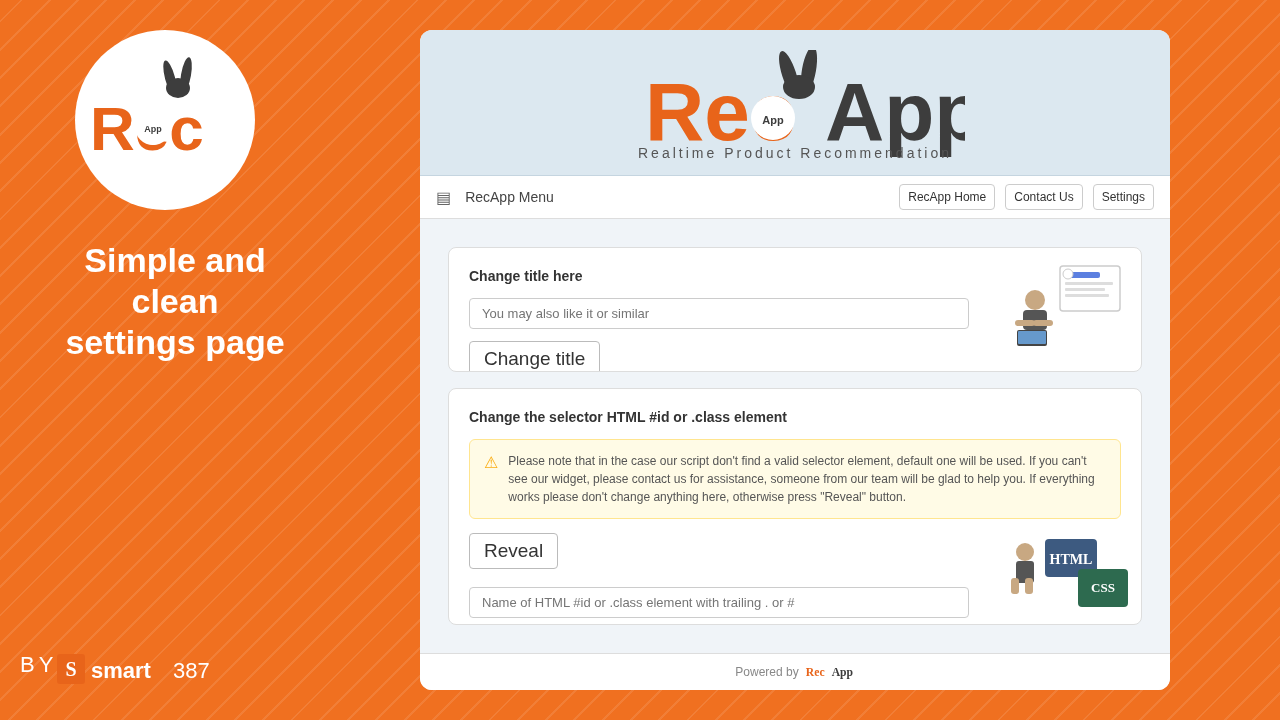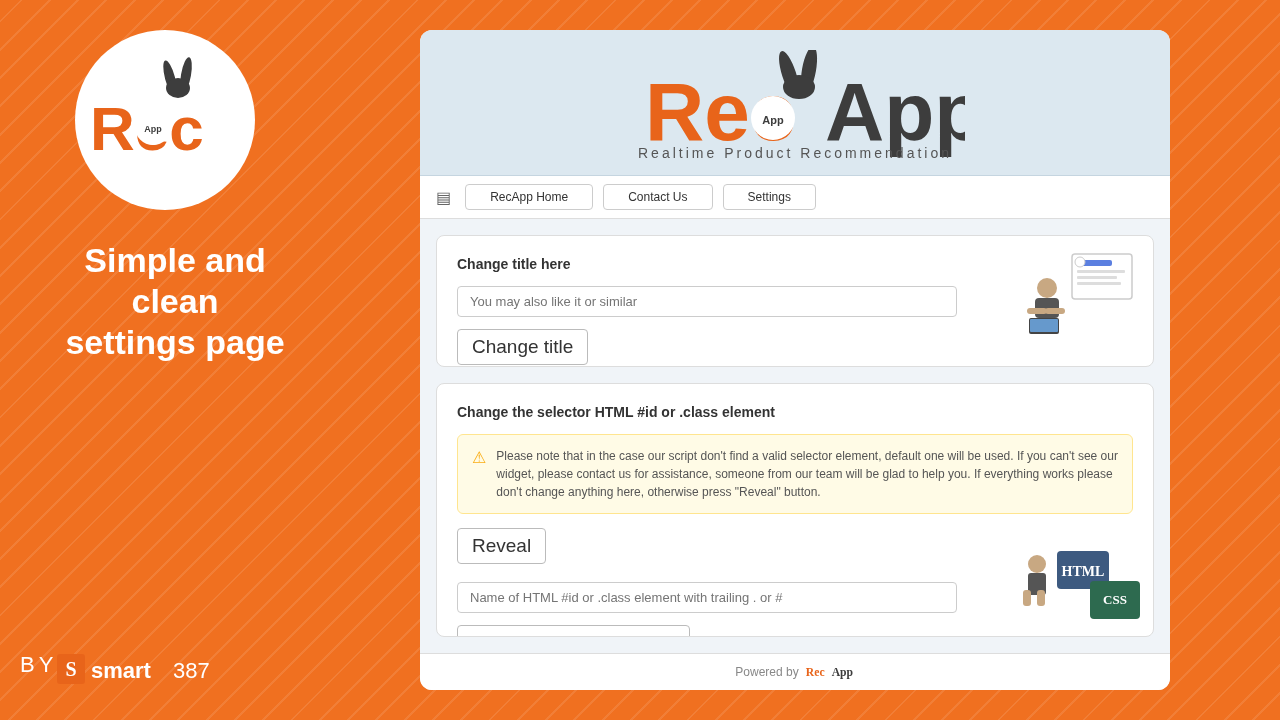--- a/index.html
+++ b/index.html
@@ -140,31 +140,31 @@
       font-size: 14px;
       color: #444;
       font-weight: 500;
       flex: 1;
     }
 
     .nav-btn {
       background: white;
       border: 1px solid #ccc;
       border-radius: 4px;
-      padding: 5px 24px;
+      padding: 5px 8px;
       font-size: 12px;
       color: #333;
       cursor: pointer;
     }
 
     
     .sections-area {
       flex: 1;
       overflow-y: auto;
-      padding: 16px;
+      padding: 28px;
       display: flex;
       flex-direction: column;
       gap: 16px;
     }
 
     
     .section-card {
       background: white;
       border: 1px solid #ddd;
       border-radius: 8px;
@@ -324,20 +324,21 @@
         <text x="148" y="74" text-anchor="middle" font-family="Arial" font-size="11" font-weight="bold" fill="#3d3d3d">App</text>
 
         <text x="200" y="90" font-family="Arial Black, Arial" font-weight="900" font-size="82" fill="#3d3d3d">App</text>
 
         <text x="170" y="108" text-anchor="middle" font-family="Arial" font-size="14" letter-spacing="3" fill="#555">Realtime Product Recommendation</text>
       </svg>
     </div>
 
     <div class="nav-bar">
       <span class="nav-icon">▤</span>
+      <span class="nav-title">RecApp Menu</span>
       <button class="nav-btn">RecApp Home</button>
       <button class="nav-btn">Contact Us</button>
       <button class="nav-btn">Settings</button>
     </div>
 
     <div class="sections-area">
 
       <div class="section-card">
         <div class="section-title">Change title here</div>
         <input class="text-input" type="text" placeholder="You may also like it or similar" style="">

